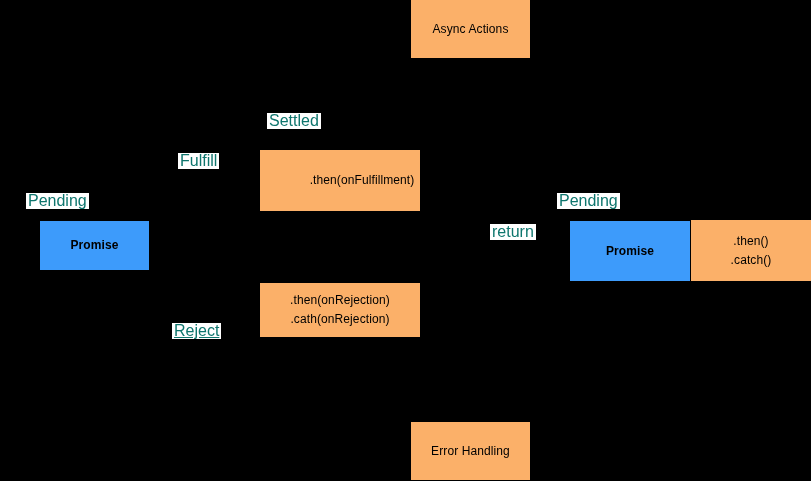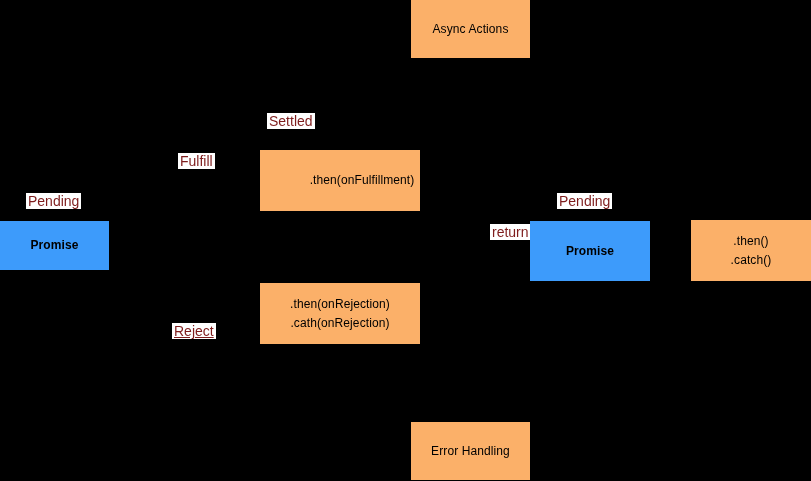--- a/index.html
+++ b/index.html
@@ -22,38 +22,38 @@
     flex-direction: column;
     align-items: center;
     justify-content: center;
     text-align: center;
     color: #000000;
     font-size: 12px;
     line-height: 1.55;
     letter-spacing: 0.1px;
   }
   .node.orange { background: #fbb069; }
-  .node.blue   { background: #3d9bfb; font-weight: bold; }
+  .node.blue   { background: #3d9bfb; font-weight: bold; margin-left: 40px; }
   .node .line  { display: block; white-space: nowrap; }
 
   .edge-label {
     position: absolute;
     background: #ffffff;
-    color: #7f1d1d;
-    font-size: 14px;
+    color: #0f766e;
+    font-size: 16px;
     line-height: 14px;
     padding: 1px 2px;
     white-space: nowrap;
     box-sizing: border-box;
   }
 
   
   #node-async-actions   { left: 411px; top: 0px;   width: 119px; height: 58px; }
   #node-then-fulfill    { left: 260px; top: 150px; width: 160px; height: 61px; padding-left: 44px; }
-  #node-then-reject     { left: 260px; top: 283px; width: 160px; height: 61px; }
+  #node-then-reject     { left: 260px; top: 283px; width: 160px; height: 54px; }
   #node-promise-left    { left: 0px;   top: 221px; width: 109px; height: 49px; }
   #node-promise-right   { left: 530px; top: 221px; width: 120px; height: 60px; }
   #node-then-catch      { left: 691px; top: 220px; width: 120px; height: 61px; }
   #node-error-handling  { left: 411px; top: 422px; width: 119px; height: 58px; justify-content: center; }
 
   #label-pending-left   { left: 26px;  top: 193px; }
   #label-pending-right  { left: 557px; top: 193px; }
   #label-settled        { left: 267px; top: 113px; }
   #label-fulfill        { left: 178px; top: 153px; }
   #label-reject         { left: 172px; top: 323px; text-decoration: underline; }

